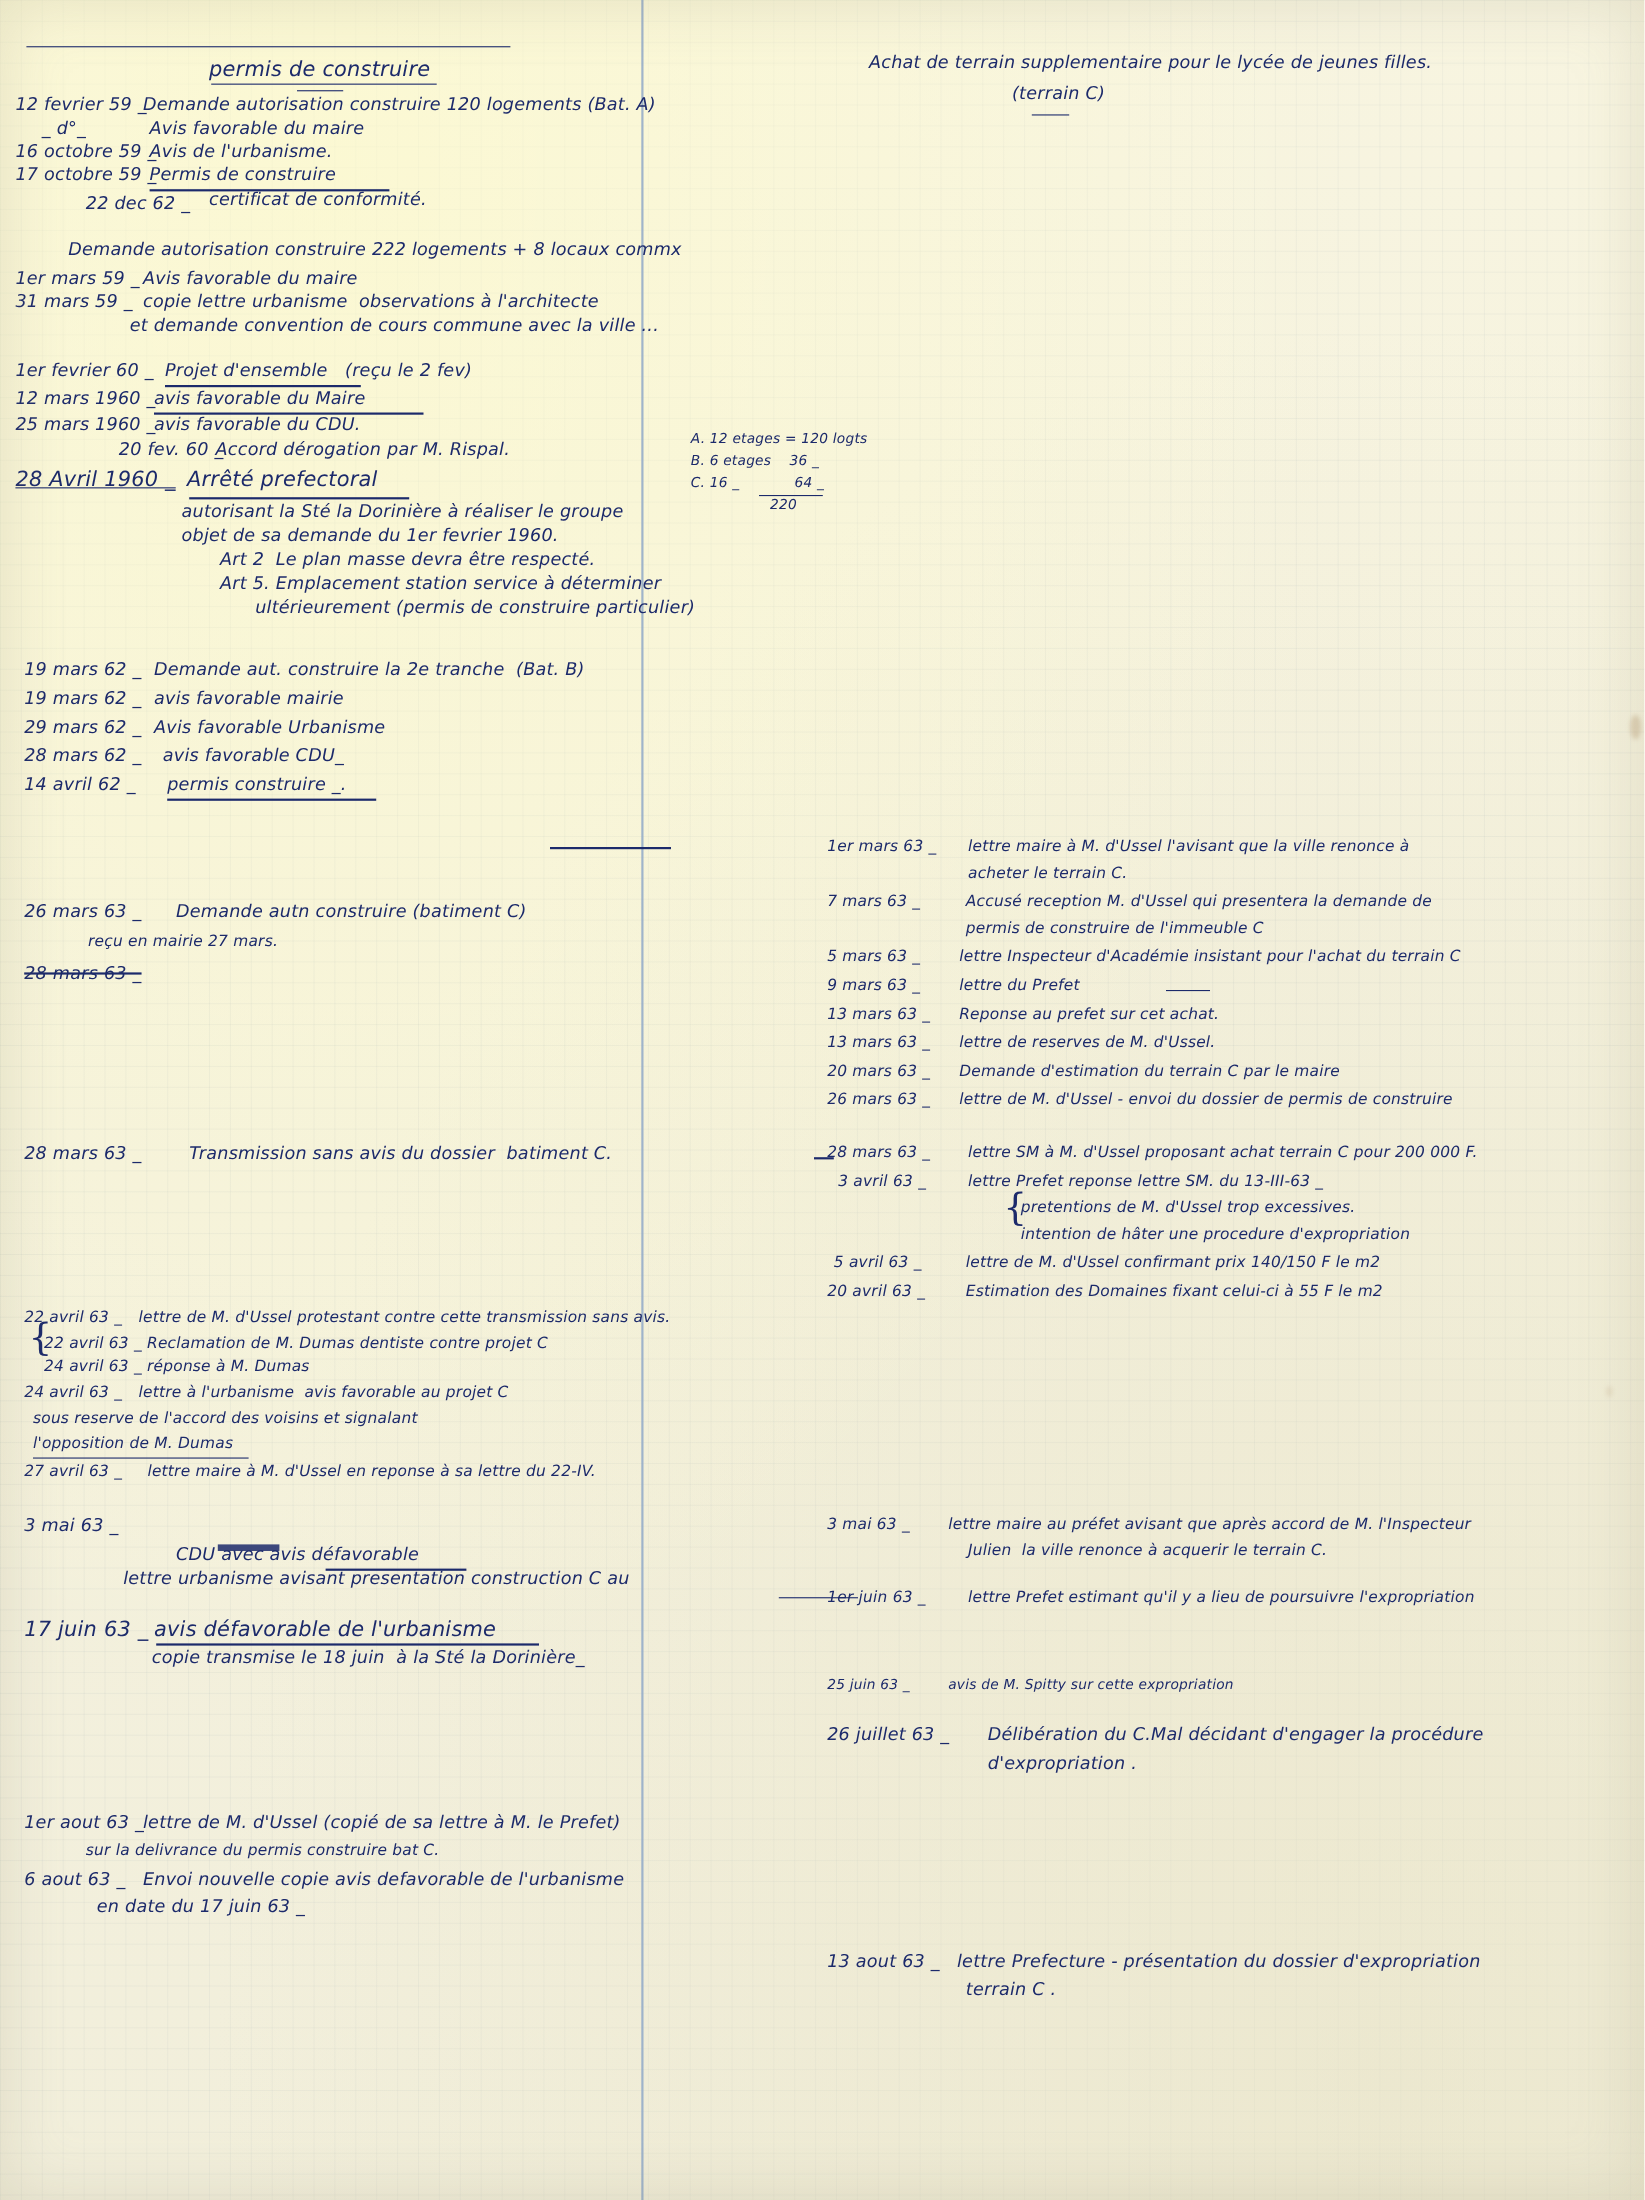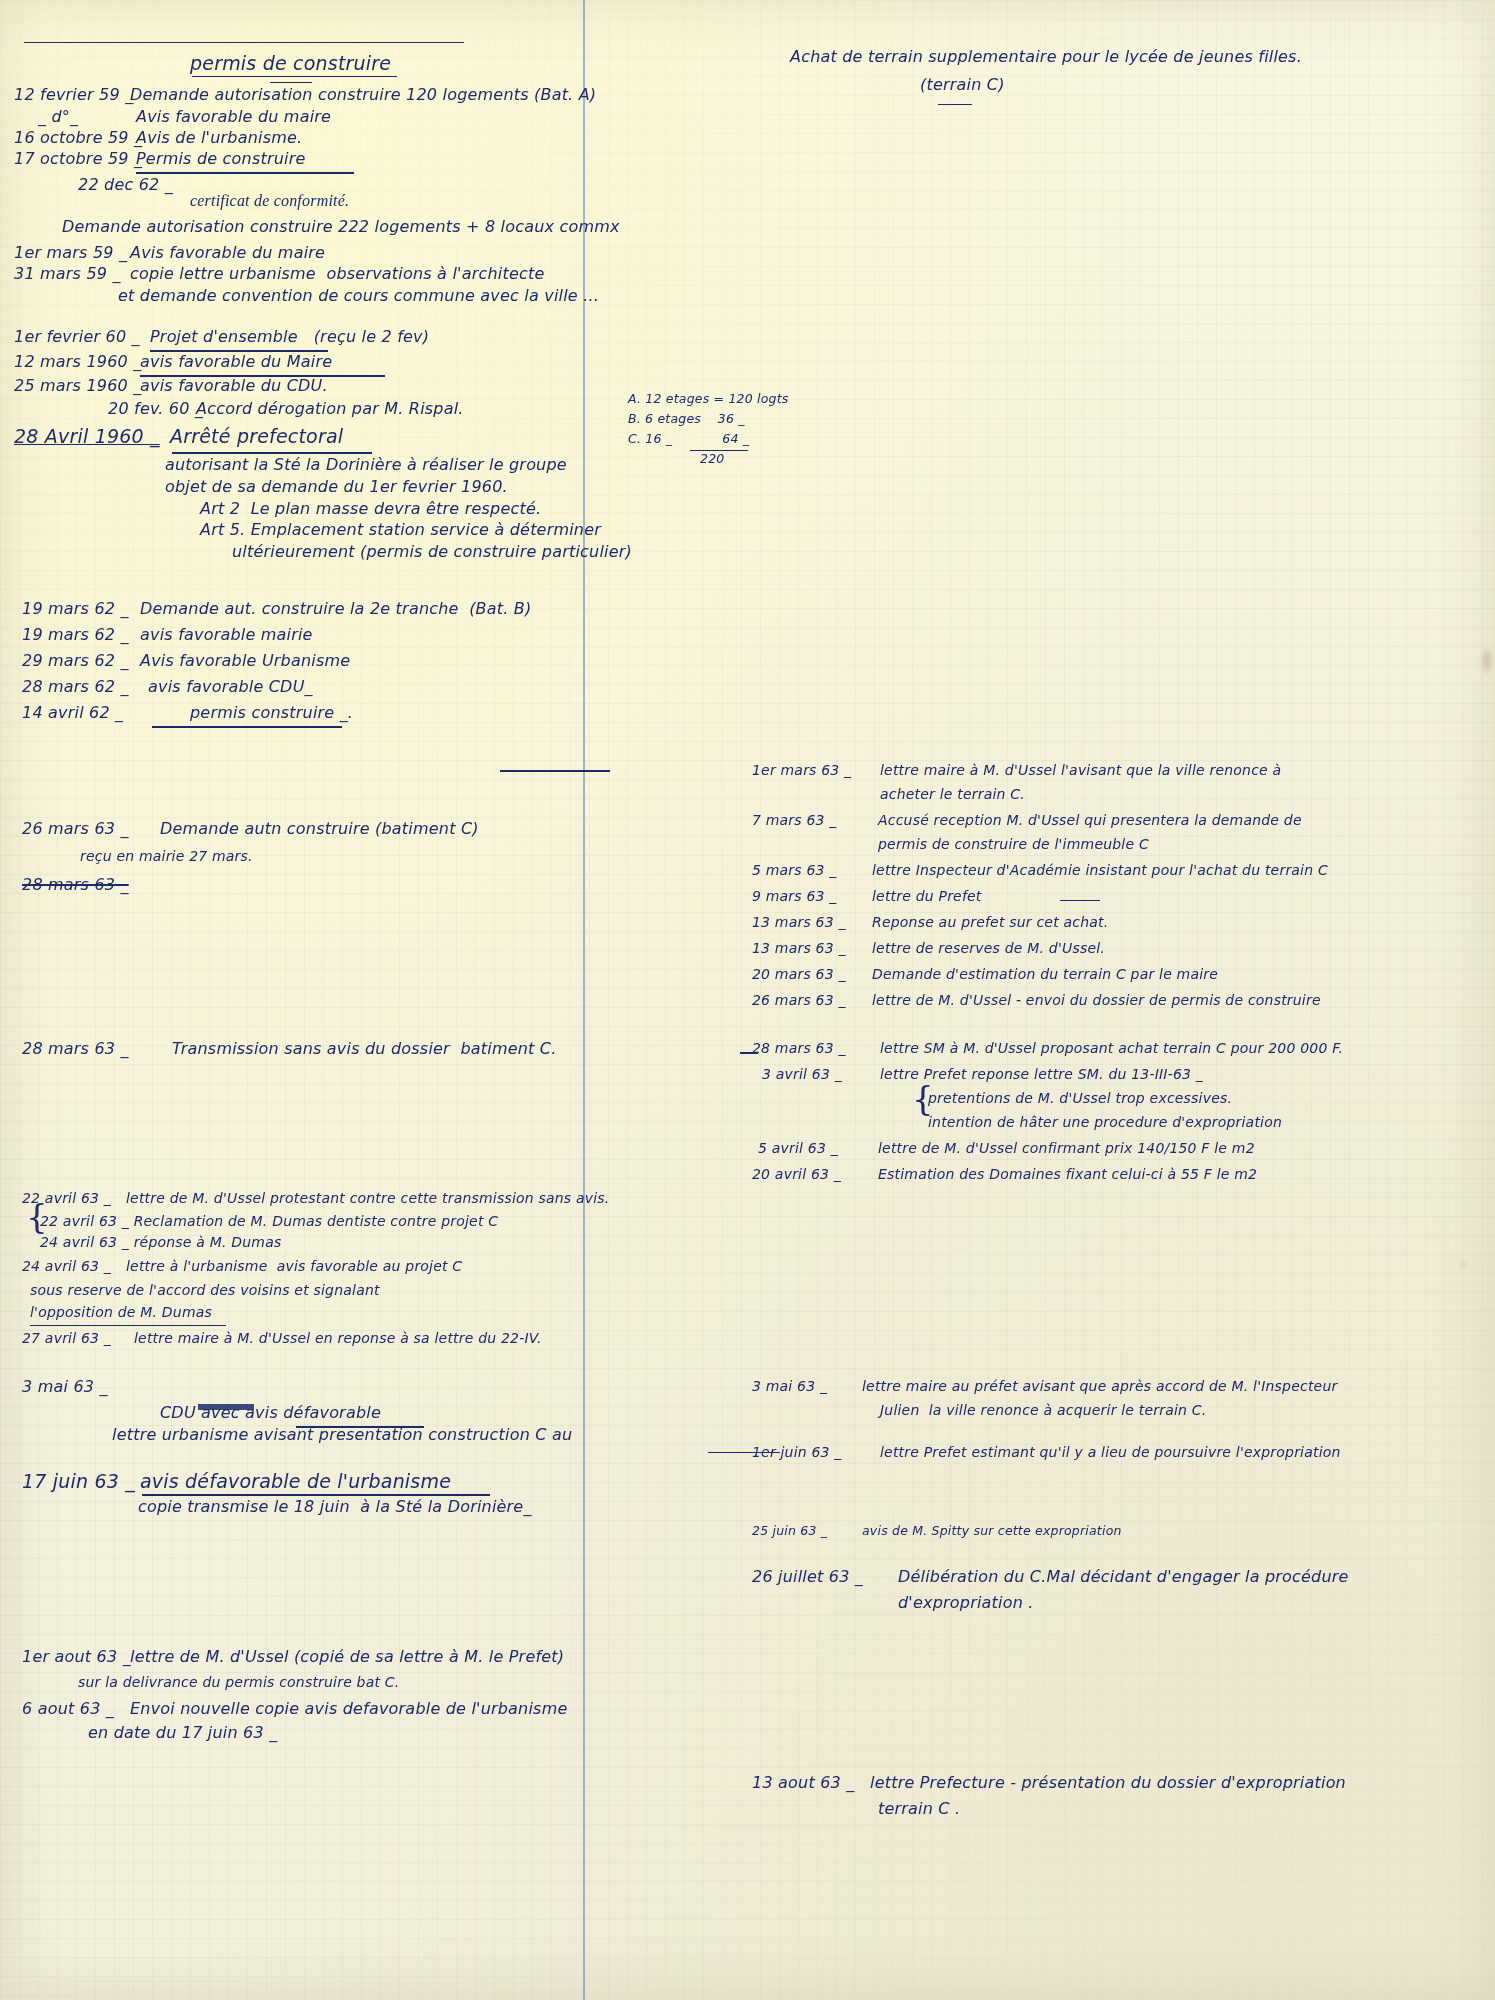--- a/index.html
+++ b/index.html
@@ -122,21 +122,21 @@
   <div class="ink t-norm" style="left:136px; top:108px;">Avis favorable du maire</div>
 
   <div class="ink t-norm" style="left:14px; top:129px;">16 octobre 59 _</div>
   <div class="ink t-norm" style="left:136px; top:129px;">Avis de l'urbanisme.</div>
 
   <div class="ink t-norm" style="left:14px; top:150px;">17 octobre 59 _</div>
   <div class="ink t-norm" style="left:136px; top:150px;">Permis de construire</div>
   <div class="rule" style="left:136px; top:172px; width:218px;"></div>
 
   <div class="ink t-norm" style="left:78px; top:176px;">22 dec 62 _</div>
-  <div class="ink t-norm" style="left:190px; top:192px;font-family:Liberation Serif, serif;">certificat de conformité.</div>
+  <div class="ink t-norm" style="left:190px; top:172px;">certificat de conformité.</div>
 
   <div class="ink t-norm" style="left:62px; top:218px;">Demande autorisation construire 222 logements + 8 locaux commx</div>
 
   <div class="ink t-norm" style="left:14px; top:244px;">1er mars 59 _</div>
   <div class="ink t-norm" style="left:130px; top:244px;">Avis favorable du maire</div>
 
   <div class="ink t-norm" style="left:14px; top:265px;">31 mars 59 _</div>
   <div class="ink t-norm" style="left:130px; top:265px;">copie lettre urbanisme  observations à l'architecte</div>
 
   <div class="ink t-norm" style="left:118px; top:287px;">et demande convention de cours commune avec la ville ...</div>
@@ -177,21 +177,21 @@
   <div class="ink t-norm" style="left:22px; top:626px;">19 mars 62 _</div>
   <div class="ink t-norm" style="left:140px; top:626px;">avis favorable mairie</div>
 
   <div class="ink t-norm" style="left:22px; top:652px;">29 mars 62 _</div>
   <div class="ink t-norm" style="left:140px; top:652px;">Avis favorable Urbanisme</div>
 
   <div class="ink t-norm" style="left:22px; top:678px;">28 mars 62 _</div>
   <div class="ink t-norm" style="left:148px; top:678px;">avis favorable CDU_</div>
 
   <div class="ink t-norm" style="left:22px; top:704px;">14 avril 62 _</div>
-  <div class="ink t-norm" style="left:152px; top:704px;margin-left:38px;">permis construire _.</div>
+  <div class="ink t-norm" style="left:152px; top:704px;">permis construire _.</div>
   <div class="rule" style="left:152px; top:726px; width:190px;"></div>
 
   <div class="rule" style="left:500px; top:770px; width:110px; height:1.6px;"></div>
 
   <div class="ink t-norm" style="left:22px; top:820px;">26 mars 63 _</div>
   <div class="ink t-norm" style="left:160px; top:820px;">Demande autn construire (batiment C)</div>
   <div class="ink t-sm" style="left:80px; top:848px;">reçu en mairie 27 mars.</div>
 
   <div class="ink t-norm strike" style="left:22px; top:876px;">28 mars 63 _</div>
 

